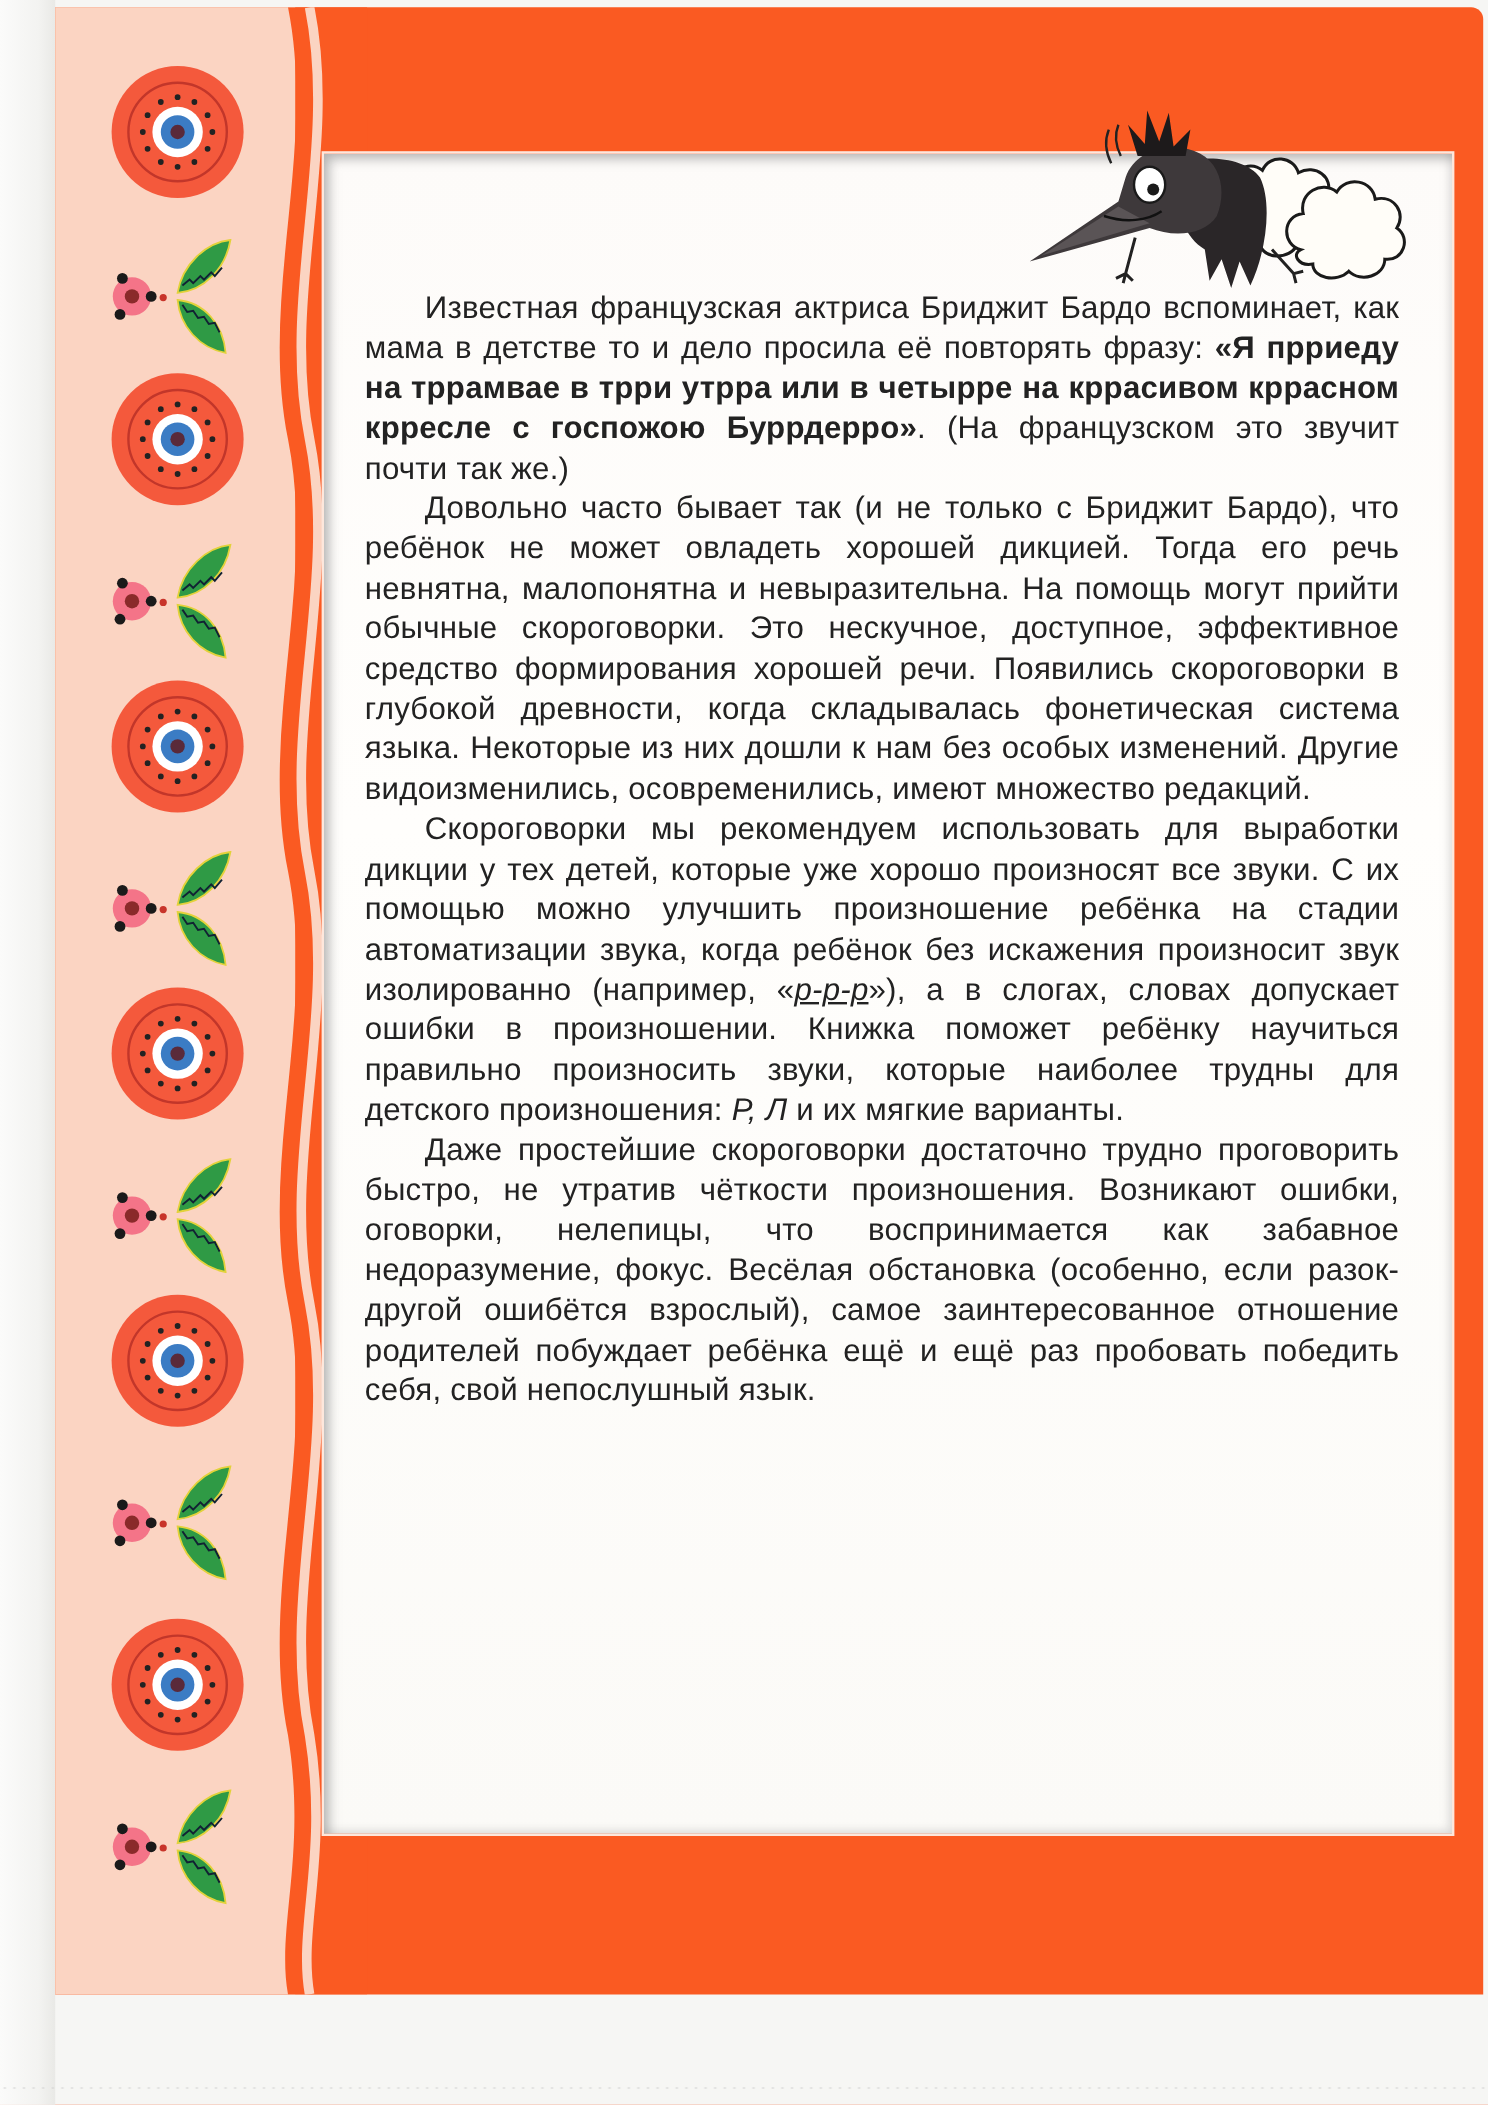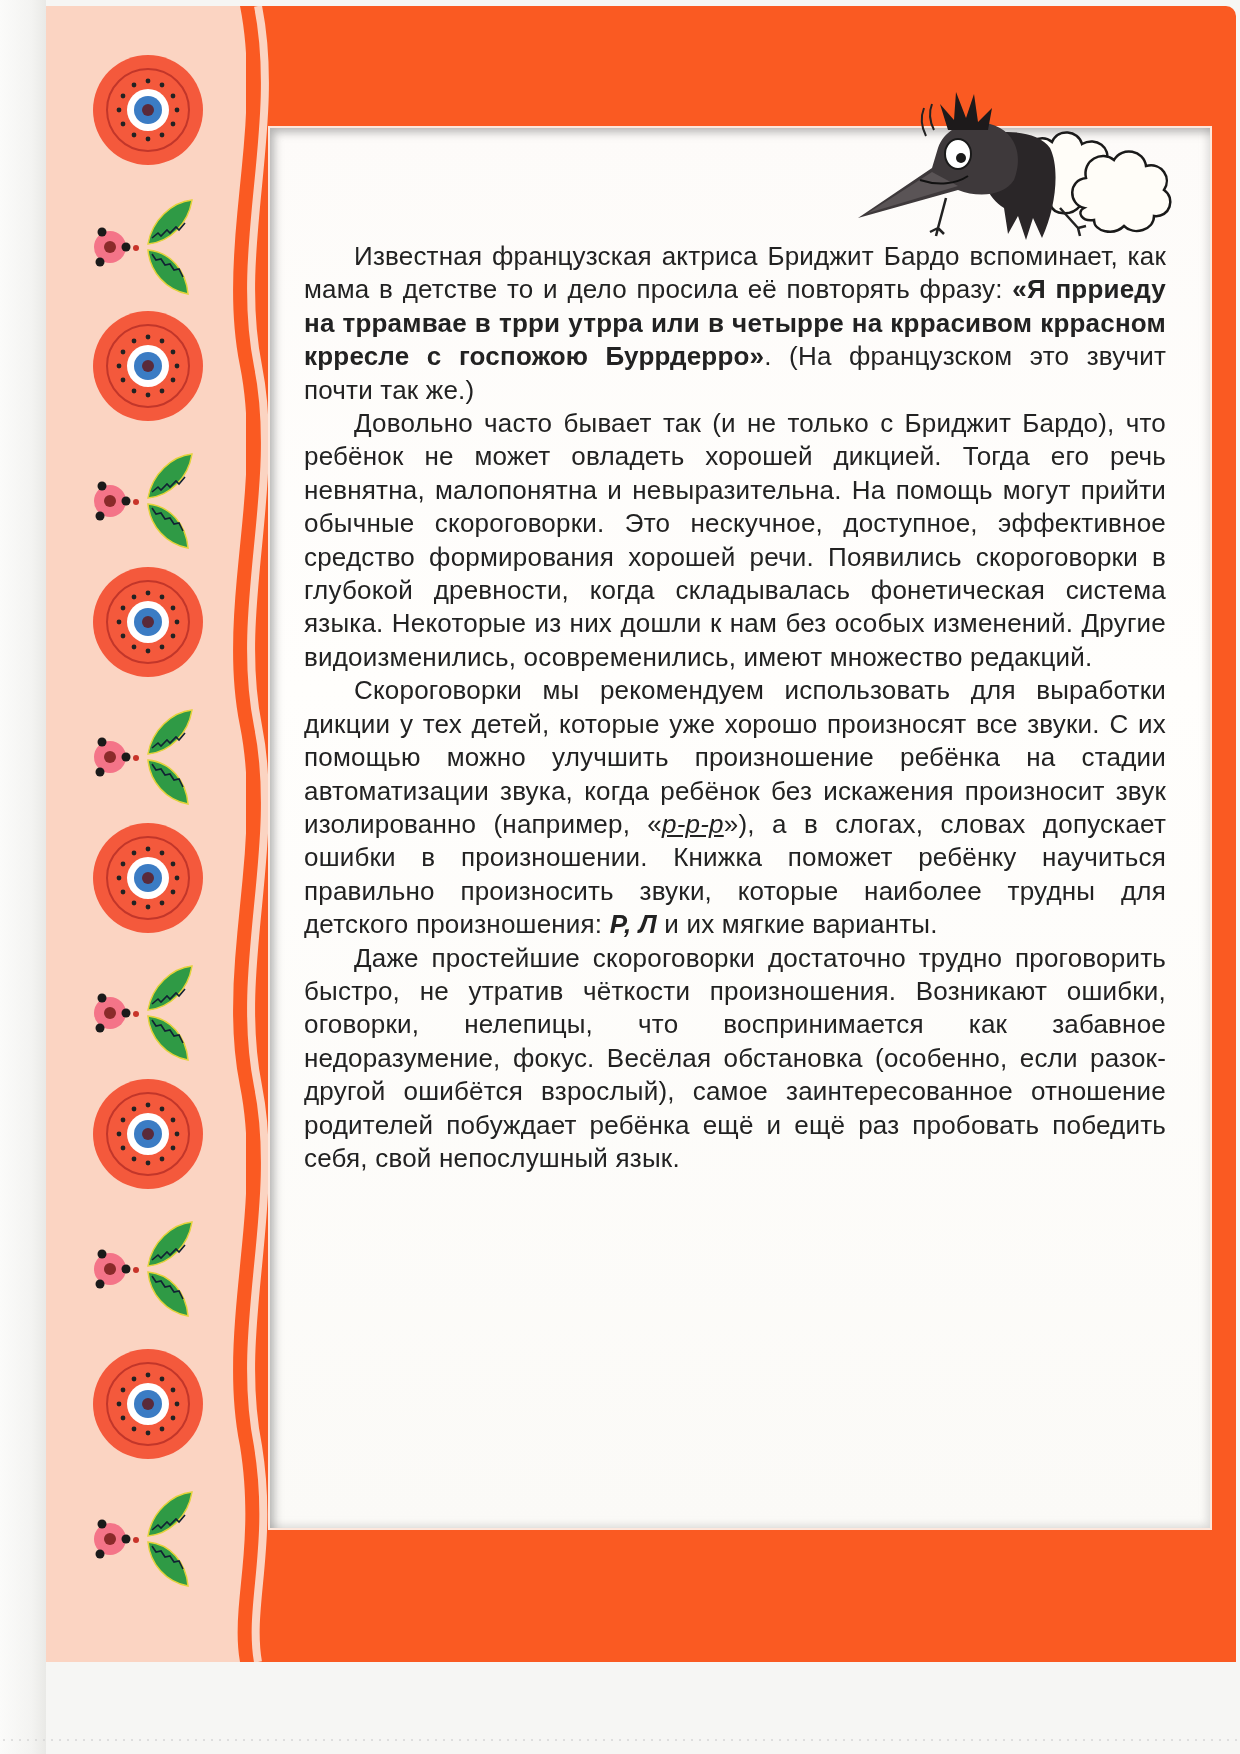--- a/index.html
+++ b/index.html
@@ -37,21 +37,21 @@
     text-shadow: 1px 1px 0 #c23412;
   }
   .crow { position: absolute; left: 558px; top: -60px; width: 360px; height: 190px; }
   .text {
     position: absolute; left: 34px; top: 92px; width: 862px;
     font-size: 26px; line-height: 33.4px; color: #222;
     text-align: justify; letter-spacing: 0.2px; margin-top: 20px;
   }
   .text p { margin: 0; text-indent: 50px; }
   .bold { font-weight: bold; }
-  .bolditalic { font-weight: bold; font-style: italic; }
+  .bolditalic { font-weight: normal; font-style: italic; }
   .italic { font-style: italic; text-decoration: underline; }
   .bottom-dots {
     position: absolute; left: 0; top: 1738px; width: 1240px; height: 4px;
     background-image: radial-gradient(#cfcfcf 1px, transparent 1.3px);
     background-size: 8px 4px;
   }
 </style>
 </head>
 <body>
 

